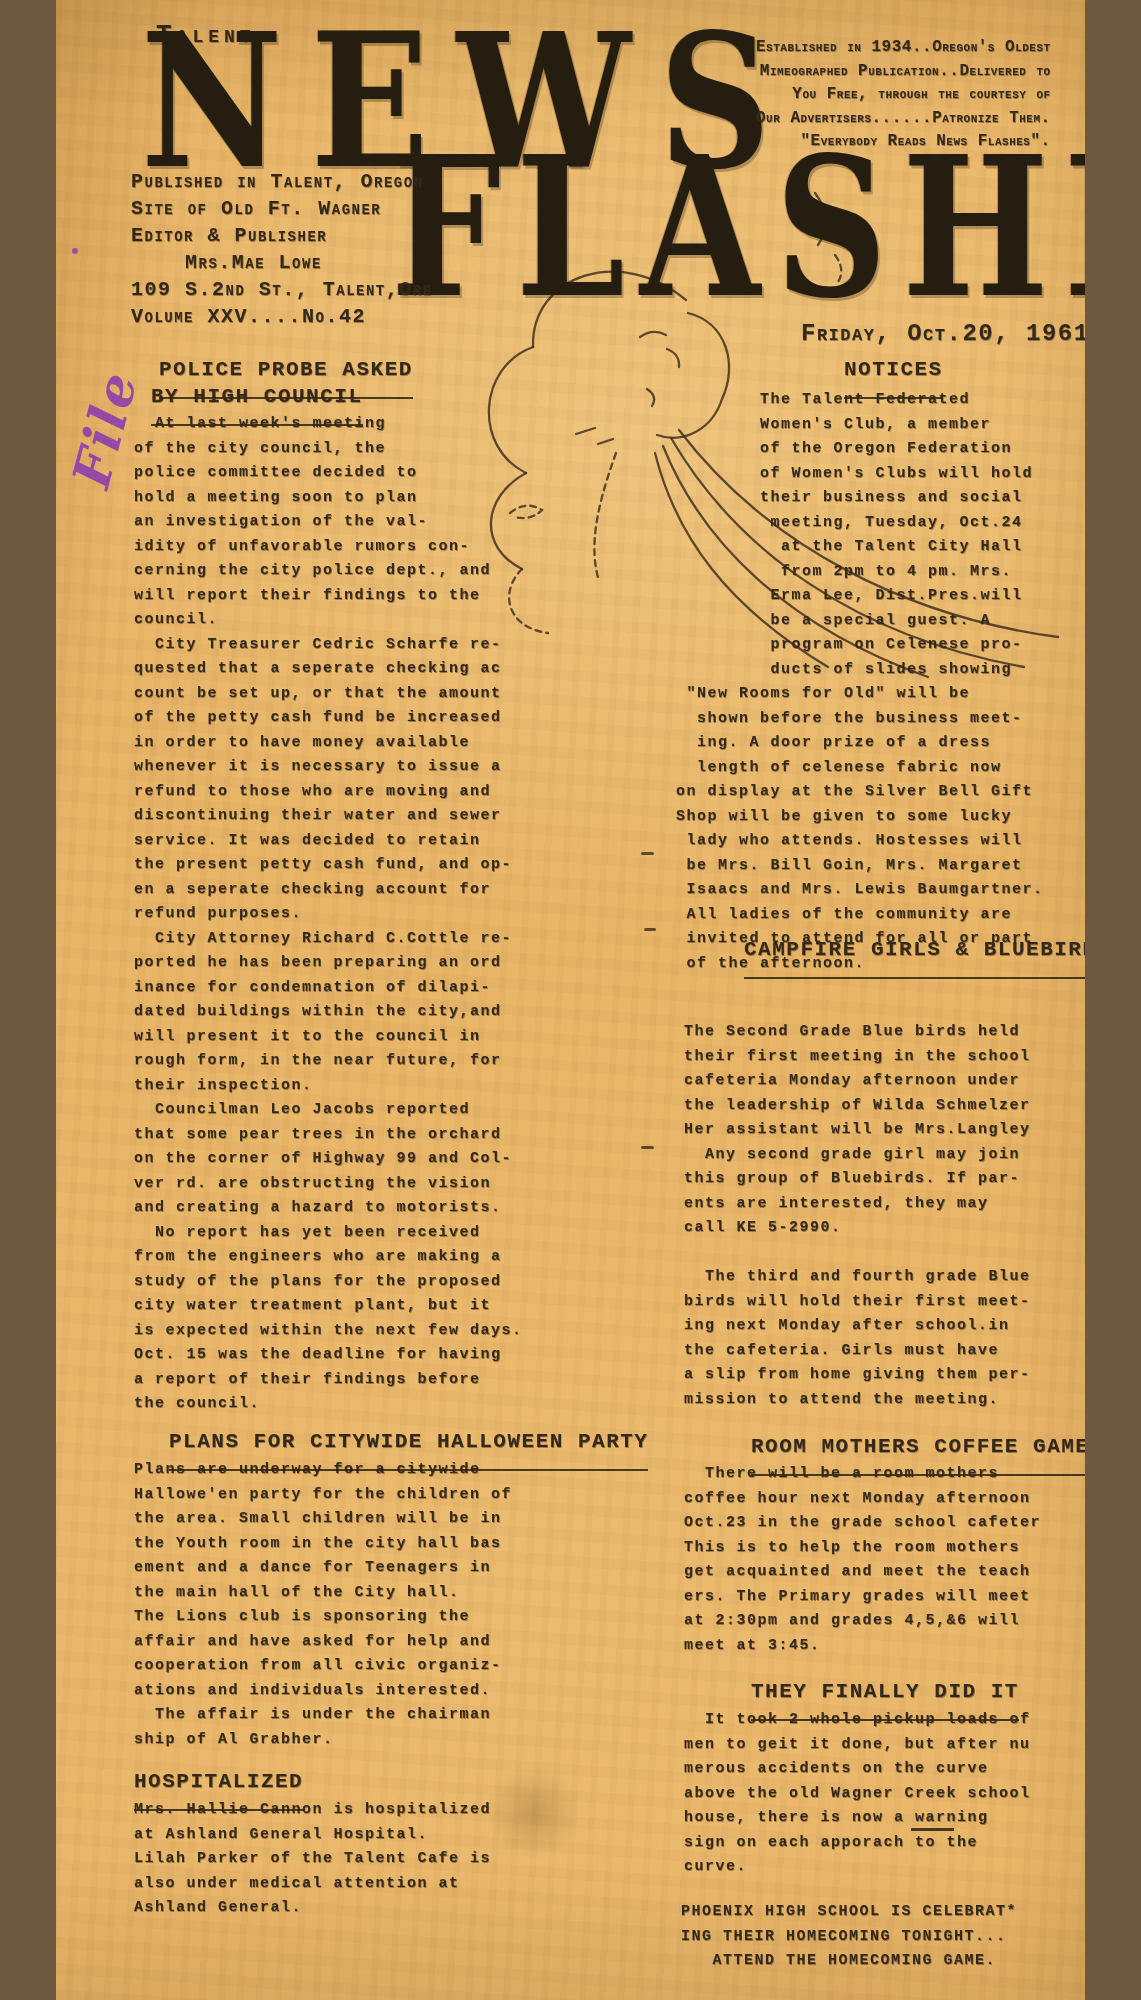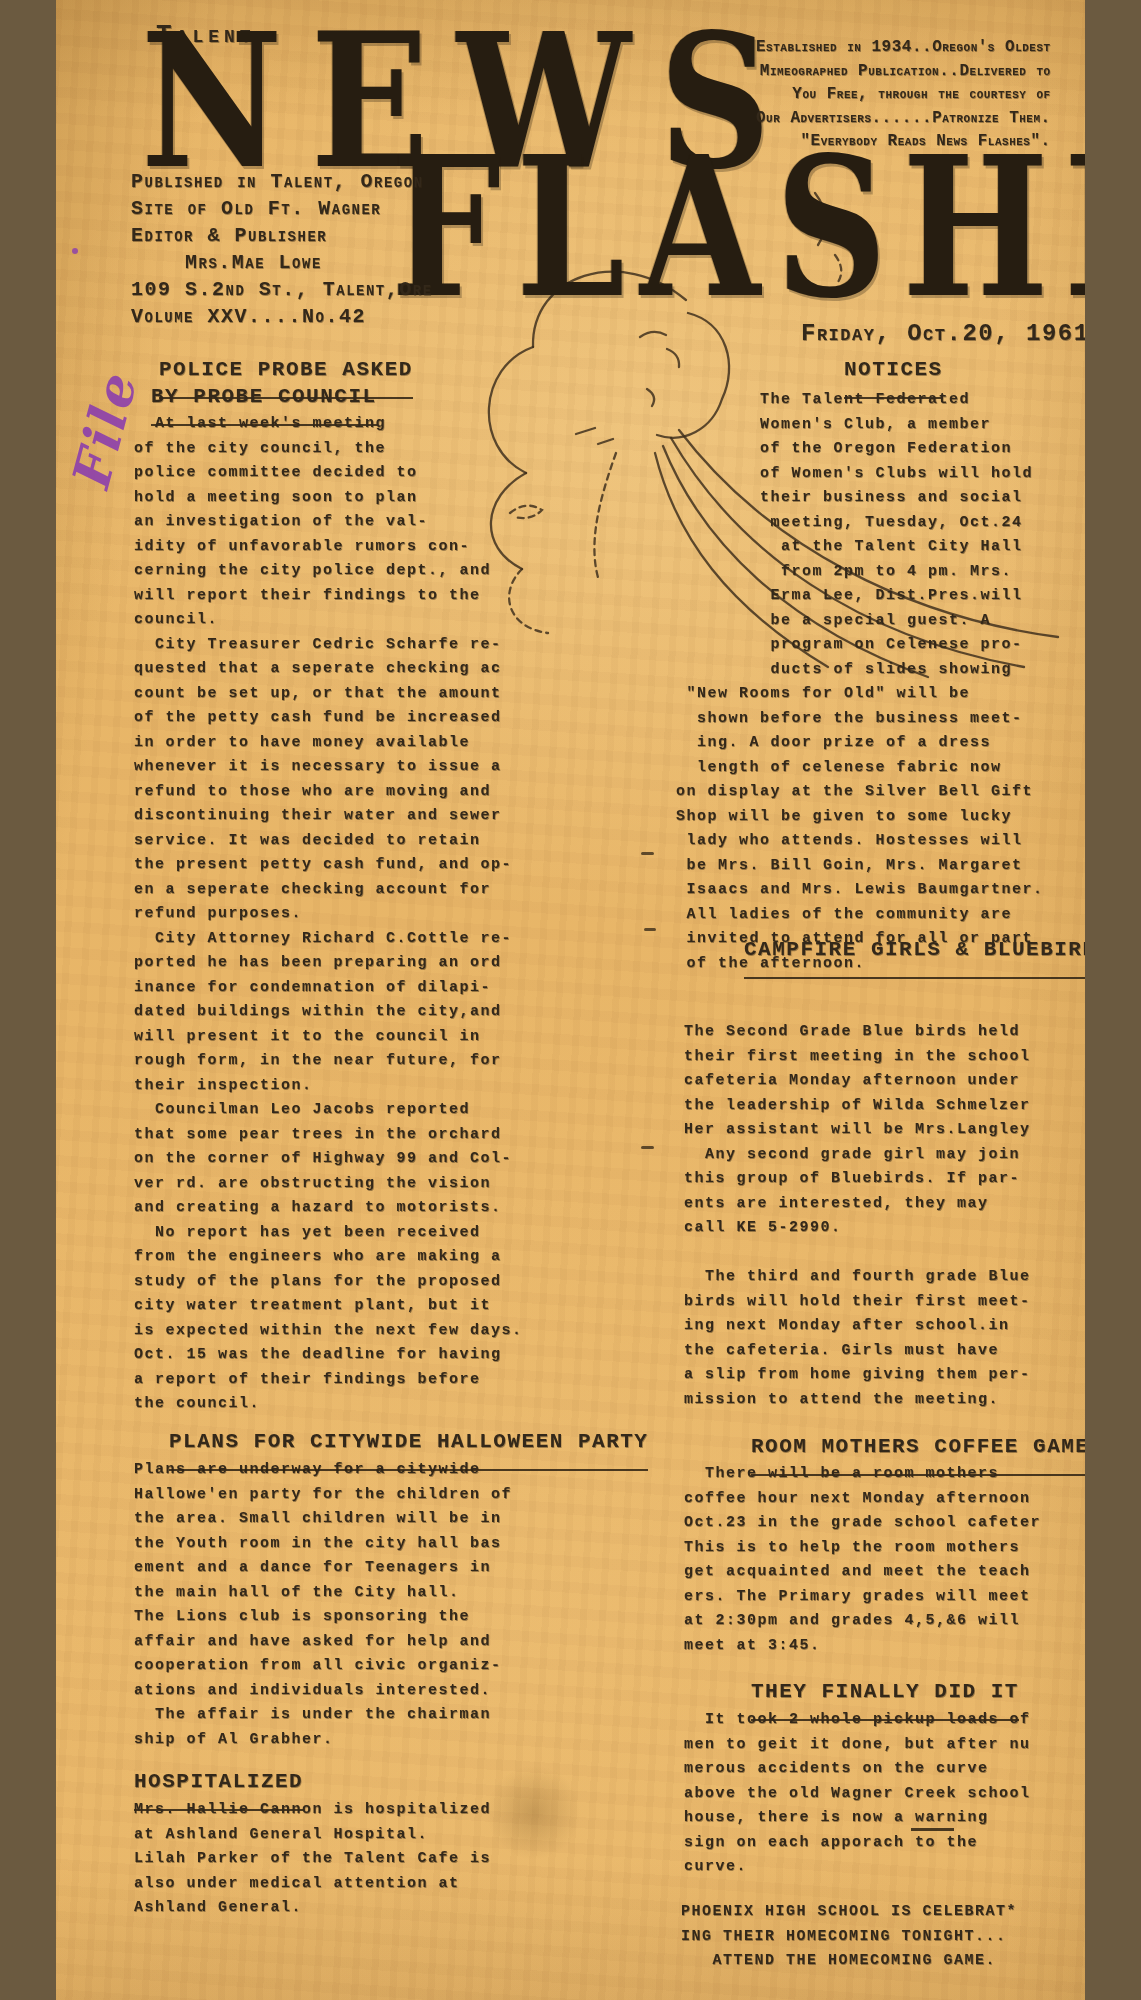--- a/index.html
+++ b/index.html
@@ -111,21 +111,21 @@
 Site of Old Ft. Wagner
 Editor &amp; Publisher
     Mrs.Mae Lowe
 109 S.2nd St., Talent,Ore
 Volume XXV....No.42</div>
   <div class="abs type smallcaps" id="date-line">Friday, Oct.20, 1961</div>
 
   <div class="abs" id="file-note">File</div>
 
   <div class="abs heading" style="left:103px;top:358px;">POLICE PROBE ASKED</div>
-  <div class="abs heading" style="left:95px;top:385px;">BY PROBE COUNCIL</div>
+  <div class="abs heading" style="left:95px;top:385px;">BY HIGH COUNCIL</div>
   <div class="abs type" style="left:78px;top:412px;">  At last week's meeting
 of the city council, the
 police committee decided to
 hold a meeting soon to plan
 an investigation of the val-
 idity of unfavorable rumors con-
 cerning the city police dept., and
 will report their findings to the
 council.
   City Treasurer Cedric Scharfe re-

